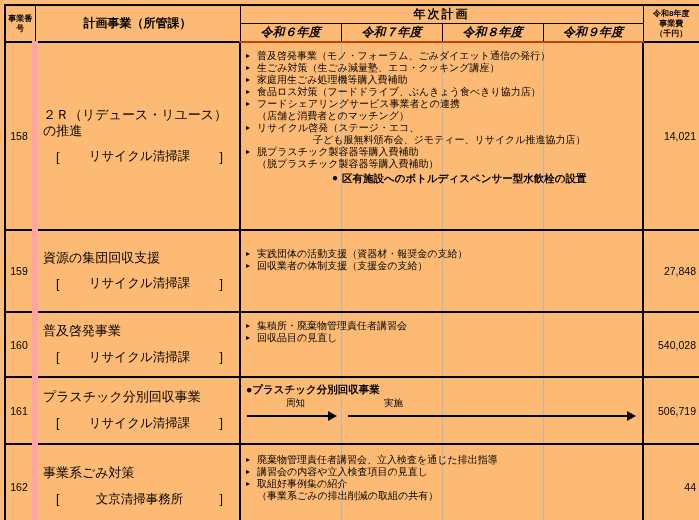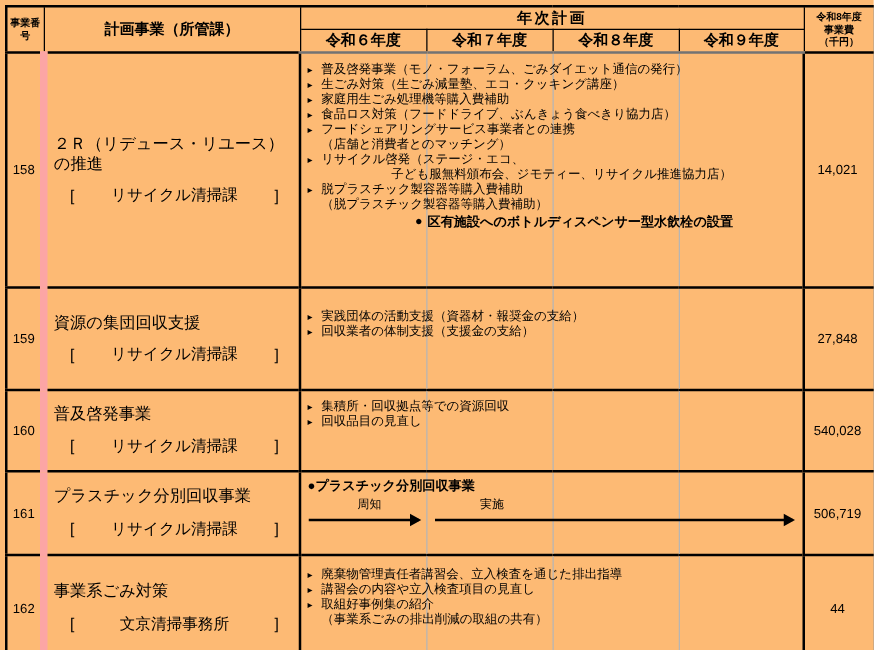--- a/index.html
+++ b/index.html
@@ -10,30 +10,30 @@
   col.c-y{width:101px;} col.c-y4{width:100px;} col.c-cost{width:57px;}
   th,td{box-sizing:border-box;padding:0;vertical-align:top;overflow:hidden;}
   table{border:2px solid #000;}
   
   thead th{font-weight:bold;text-align:center;vertical-align:middle;border:1px solid #000;}
   th.h-no{font-size:8px;line-height:1.15;font-weight:bold;}
   th.h-title{font-size:12px;}
   th.h-plan{font-size:12px;height:15px;letter-spacing:2px;}
   th.h-year{font-size:12px;height:17px;}
   th.h-cost{font-size:8px;line-height:1.25;}
-  thead tr:last-child th{border-bottom:2px solid #737373;}
+  thead tr:last-child th{border-bottom:2px solid #c2410c;font-style:italic;}
   
   tbody td{border-top:2px solid #000;}
   td.b-no{border-right:6px solid #fca5a5;text-align:center;vertical-align:middle;font-size:10.5px;}
   td.b-title{border-right:2px solid #000;vertical-align:middle;padding:0 4px 0 5px;}
   td.b-plan{border-right:2px solid #000;padding:7px 2px 0 5px;position:relative;
     background-image:linear-gradient(#b5b5b5,#b5b5b5),linear-gradient(#b5b5b5,#b5b5b5),linear-gradient(#b5b5b5,#b5b5b5);
     background-repeat:no-repeat;background-size:1px 100%,1px 100%,1px 100%;
     background-position:100px 0,201px 0,302px 0;}
-  td.b-cost{text-align:center;vertical-align:middle;padding-right:3px;font-size:10.5px;}
+  td.b-cost{text-align:right;vertical-align:middle;padding-right:3px;font-size:10.5px;}
   .p-title{font-size:13px;font-weight:normal;line-height:1.25;}
   .dept{display:flex;justify-content:space-between;align-items:center;font-size:12.5px;
     margin-top:9px;padding:0 12px 0 13px;font-weight:normal;}
   .item{display:flex;font-size:10px;line-height:12px;white-space:nowrap;}
   .item .mk{width:11px;flex:0 0 11px;font-size:8px;line-height:12px;}
   .item.ind-lg{margin-left:56px;}
   .item.hl{margin-left:86px;font-weight:bold;font-size:10.5px;margin-top:2px;}
   .item.hl .mk{width:auto;flex:0 0 auto;margin-right:4px;font-size:10px;}
   
   .sched{position:relative;height:52px;}
@@ -172,21 +172,21 @@
         <div class="p-title">普及啓発事業</div>
         <div class="dept">
           <span>[</span>
           <span>リサイクル清掃課</span>
           <span>]</span>
         </div>
       </td>
       <td class="b-plan" colspan="4">
         <div class="item">
               <span class="mk">▸</span>
-              <span>集積所・回収拠点等での資源回収</span>
+              <span>集積所・廃棄物管理責任者講習会</span>
             </div>
         <div class="item">
               <span class="mk">▸</span>
               <span>回収品目の見直し</span>
             </div>
       </td>
       <td class="b-cost">540,028</td>
     </tr>
 
     <tr class="r161" style="height:67px;">

